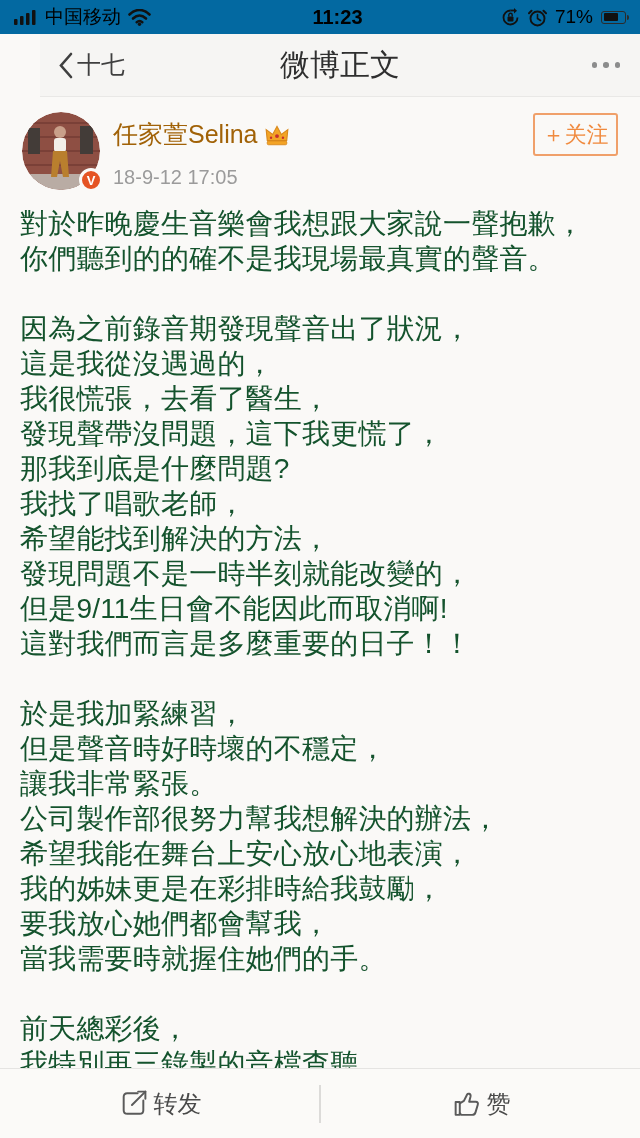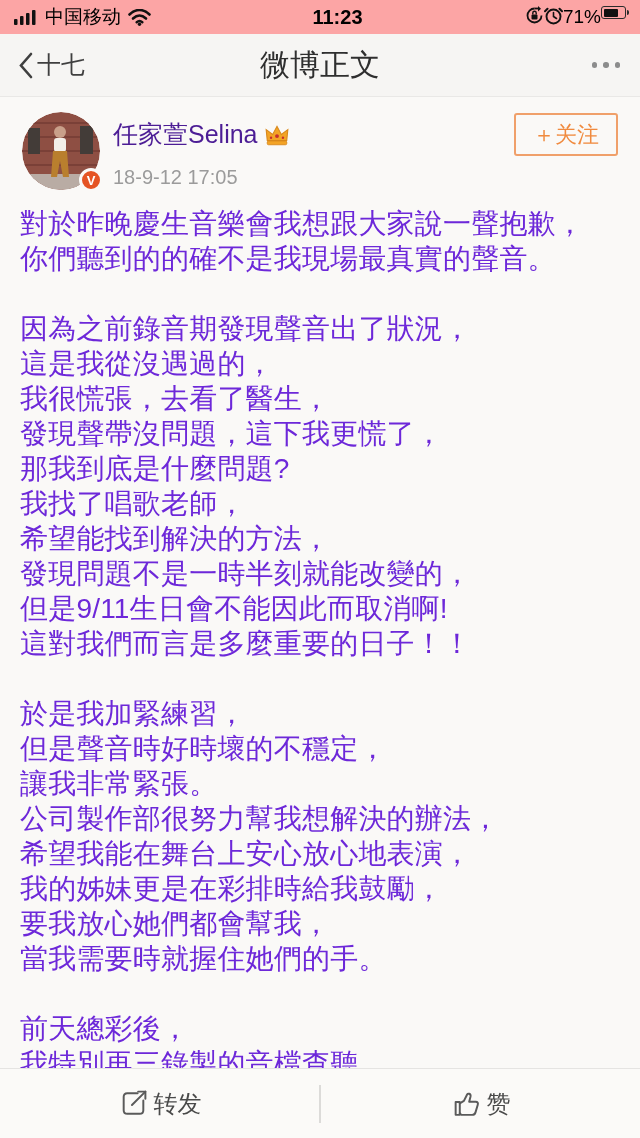--- a/index.html
+++ b/index.html
@@ -3,64 +3,64 @@
 <meta charset="utf-8">
 <style>
   * { margin:0; padding:0; box-sizing:border-box; }
   html,body { width:640px; height:1138px; overflow:hidden; }
   body {
     font-family:"Liberation Sans","DejaVu Sans",sans-serif;
     background:#faf9f7; color:#2d2d2d; position:relative;
   }
   
   .status-bar{
-    height:34px; background:#fca5a5; display:flex; align-items:center;
+    height:34px; background:#0369a1; display:flex; align-items:center;
     padding:0 14px; position:relative; font-size:19px; color:#000;
   }
   .sb-left{ display:flex; align-items:center; gap:7px; }
   .sb-center{ position:absolute; left:0; right:0; text-align:center;
     font-size:20px; font-weight:bold; pointer-events:none;padding-left:35px; }
-  .sb-right{ margin-left:auto; display:flex; gap:0; }
+  .sb-right{ margin-left:auto; display:flex; align-items:center; gap:8px; }
   .sb-right .pct{ font-size:19px; }
   .battery{ width:25px; height:13px; border:1.5px solid #2b2b2b; border-radius:3px;
     position:relative; padding:1.5px; }
   .battery .fill{ height:100%; background:#111; border-radius:1px; }
   .battery:after{ content:""; position:absolute; right:-4px; top:3px; width:2.5px;
     height:5px; background:#2b2b2b; border-radius:0 2px 2px 0; }
   
   .nav-bar{
     height:63px; background:#f6f5f3; border-bottom:1px solid #e9e8e6;
-    display:flex; align-items:center; padding:0 18px; position:relative;
+    display:flex; align-items:center; padding:0 18px; position:relative;margin-left:40px;
   }
   .nav-back{ display:flex; align-items:center; gap:4px; cursor:pointer; color:#3f3f3f; font-size:24px; }
   .nav-title{ position:absolute; left:0; right:0; text-align:center; font-size:30px;
     font-weight:normal; color:#2f2f2f; pointer-events:none; }
   .nav-more{ margin-left:auto; display:flex; gap:6px; align-items:center; cursor:pointer; padding:8px 2px; }
   .nav-more .dot{ width:5.5px; height:5.5px; border-radius:50%; background:#8c8c8c; }
   
   .content{ position:relative; }
   .profile-row{ display:flex; padding:15px 22px 0 22px; position:relative; }
   .avatar-wrap{ width:78px; height:78px; position:relative; cursor:pointer; flex:none; }
   .avatar-wrap svg{ border-radius:50%; display:block; }
   .v-badge{ position:absolute; right:-3px; bottom:-2px; width:24px; height:24px;
     background:#e55424; border:3px solid #faf9f7; border-radius:50%;
     color:#fff; font-size:13px; font-weight:bold; display:flex;
     align-items:center; justify-content:center; }
   .author-meta{ margin-left:13px; padding-top:6px; }
   .author-line{ display:flex; align-items:center; gap:6px; }
-  .author-name{ color:#4c1d95; font-size:25px; cursor:pointer; }
+  .author-name{ color:#a16207; font-size:25px; cursor:pointer; }
   .timestamp{ color:#9b9b9b; font-size:20px; margin-top:15px; }
-  .follow-btn{ position:absolute; right:22px; top:16px; width:104px; height:43px;
+  .follow-btn{ position:absolute; right:22px; top:16px; width:85px; height:43px;
     background:transparent; border:2px solid #f0a06a; border-radius:3px;
     color:#f08a3e; font-size:22px; font-family:inherit; cursor:pointer;
     display:flex; align-items:center; justify-content:center; }
   
   .post-body{
     padding:0 20px; margin-top:16px; font-size:28px; line-height:35px;
-    color:#6d28d9; white-space:pre-line; letter-spacing:0.2px;
+    color:#14532d; white-space:pre-line; letter-spacing:0.2px;
   }
   
   .action-bar{
     position:absolute; left:0; bottom:0; width:640px; height:70px;
     background:#fbfaf8; border-top:1px solid #e5e4e2;
     display:flex; align-items:center;
   }
   .action{ flex:1; display:flex; align-items:center; justify-content:center;
     gap:5px; cursor:pointer; height:100%; }
   .action span{ font-size:24px; color:#4a4a4a; }

